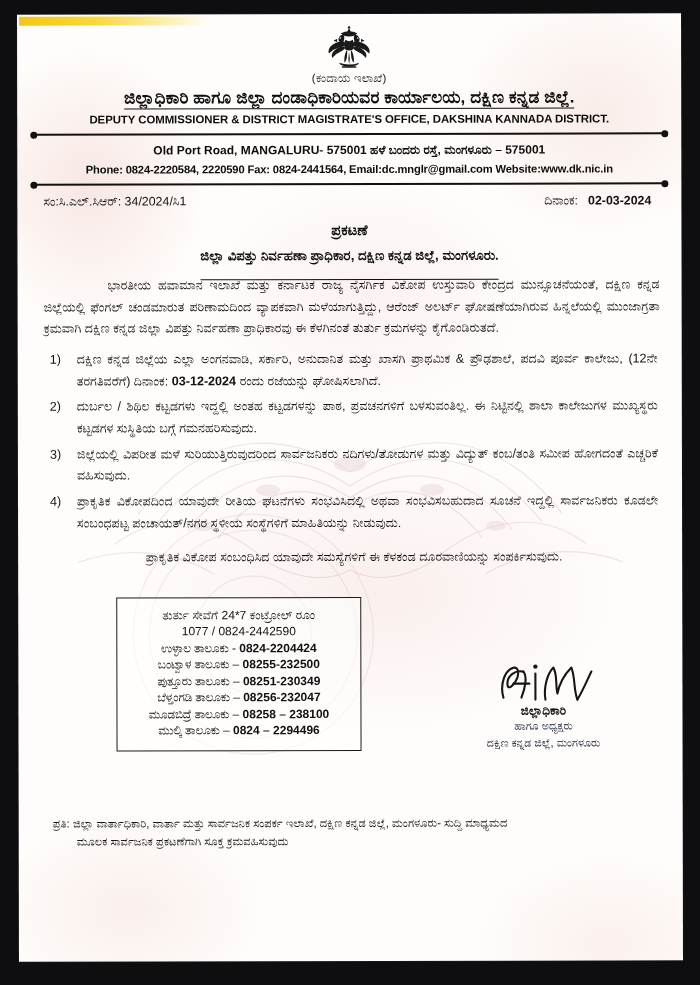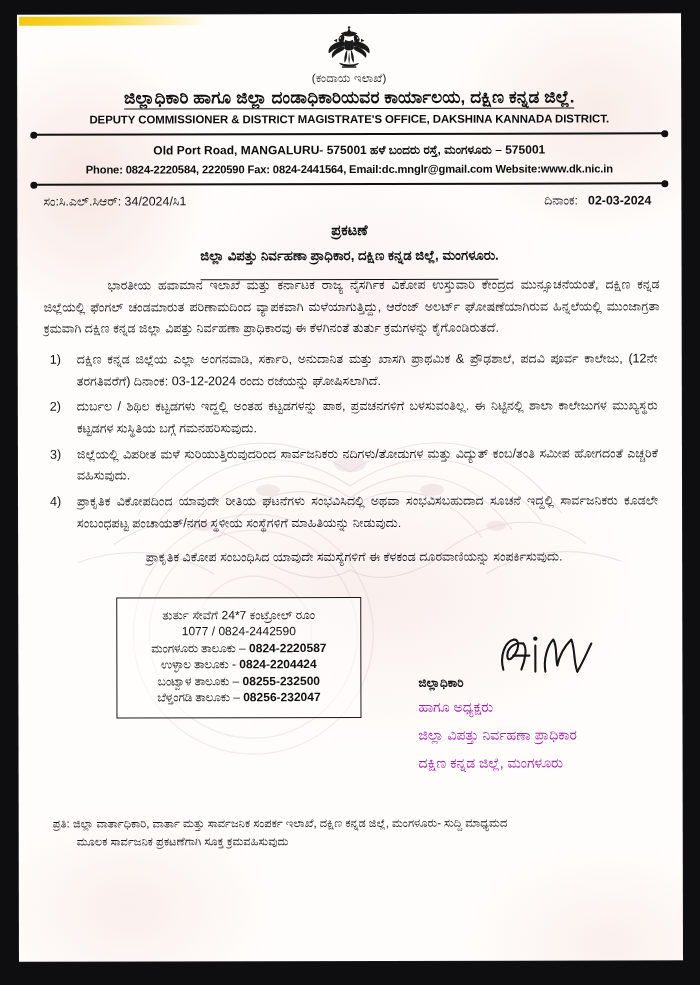--- a/index.html
+++ b/index.html
@@ -109,21 +109,21 @@
     text-align:justify;text-indent:64px;
   }
   ol.items{
     margin:9px 24px 0 32px;padding:0;list-style:none;font-size:12.6px;color:#121212;
   }
   ol.items li{
     display:flex;gap:9px;line-height:1.72;margin-top:4px;text-align:justify;
   }
   ol.items li .num{flex:0 0 18px;font-weight:400;}
   ol.items li .txt{flex:1;text-align:justify;}
-  .b{font-weight:400;}
+  .b{font-weight:700;}
   .closing-p{
     margin:13px 24px 0 32px;font-size:12.6px;line-height:1.7;color:#121212;
     text-align:center;
   }
 
   
   #phonebox{
     position:absolute;left:98px;top:583px;width:235px;
     border:1.3px solid #1a1a1a;padding:6px 4px 9px;
     background:rgba(255,255,255,.55);
@@ -131,27 +131,27 @@
   #phonebox .pline{
     text-align:center;font-size:12px;color:#111;line-height:1.0;margin:4.5px 0;
     white-space:nowrap;
   }
   #phonebox .pline.head{font-size:12.1px;}
   #phonebox .pline .nm{letter-spacing:-.2px;}
   #phonebox .pline .nb{font-weight:700;}
 
   
   #sign{
-    position:absolute;left:400px;top:612px;width:250px;
+    position:absolute;left:400px;top:640px;width:250px;text-align:center;
   }
   #sig-glyph{display:block;margin:0 auto;}
   #sign .sg-role{
     font-size:12px;color:#111;margin-top:-6px;position:relative;z-index:2;font-weight:700;
   }
-  #sign .sg{font-size:14px;color:#a21caf;margin-top:7px;line-height:1.5;}
+  #sign .sg{font-size:11px;color:#0f172a;line-height:1.5;}
 
   
   #footer{
     position:absolute;left:34px;top:800px;width:596px;font-size:11.4px;
     color:#151515;line-height:1.62;
   }
   #footer .f2{margin-left:24px;}
 </style>
 </head>
 <body>
@@ -285,42 +285,43 @@
       </ol>
 
     <p class="closing-p kn">ಪ್ರಾಕೃತಿಕ ವಿಕೋಪ ಸಂಬಂಧಿಸಿದ ಯಾವುದೇ ಸಮಸ್ಯೆಗಳಿಗೆ ಈ ಕೆಳಕಂಡ ದೂರವಾಣಿಯನ್ನು ಸಂಪರ್ಕಿಸುವುದು.</p>
 
   </div>
 
   <div id="phonebox">
     <div class="pline head kn">ತುರ್ತು ಸೇವೆಗೆ 24*7 ಕಂಟ್ರೋಲ್ ರೂಂ</div>
     <div class="pline nb">1077 / 0824-2442590</div>
     <div id="phone-rows">
-        <div class="pline kn"><span class="nm">ಮಂಗಳೂರು ತಾಲೂಕು</span><span> – </span><span class="nb">0824-2220587</span></div>
         <div class="pline kn"><span class="nm">ಉಳ್ಳಾಲ ತಾಲೂಕು</span><span> - </span><span class="nb">0824-2204424</span></div>
         <div class="pline kn"><span class="nm">ಬಂಟ್ವಾಳ ತಾಲೂಕು</span><span> – </span><span class="nb">08255-232500</span></div>
+        <div class="pline kn"><span class="nm">ಪುತ್ತೂರು ತಾಲೂಕು</span><span> – </span><span class="nb">08251-230349</span></div>
         <div class="pline kn"><span class="nm">ಬೆಳ್ತಂಗಡಿ ತಾಲೂಕು</span><span> – </span><span class="nb">08256-232047</span></div>
+        <div class="pline kn"><span class="nm">ಮೂಡಬಿದ್ರೆ ತಾಲೂಕು</span><span> – </span><span class="nb">08258 – 238100</span></div>
+        <div class="pline kn"><span class="nm">ಮುಲ್ಕಿ ತಾಲೂಕು</span><span> – </span><span class="nb">0824 – 2294496</span></div>
       </div>
   </div>
 
   <div id="sign">
     <svg id="sig-glyph" width="120" height="56" viewBox="0 0 120 56">
       <g fill="none" stroke="#161616" stroke-width="2.1" stroke-linecap="round" stroke-linejoin="round">
         <path d="M20 44 C16 30 22 16 30 14 C36 13 36 22 32 28 C28 34 24 36 24 30 C24 22 32 16 40 18"></path>
         <path d="M40 18 C44 22 42 34 38 44"></path>
         <path d="M30 30 L46 30"></path>
         <path d="M52 20 L52 46"></path>
         <circle cx="52" cy="13" r="2.2" fill="#161616" stroke="none"></circle>
         <path d="M62 46 C60 34 64 20 70 14 C74 20 72 32 74 40 C76 30 82 20 88 14 C92 24 90 36 94 46"></path>
         <path d="M94 46 C100 36 104 26 108 18"></path>
       </g>
     </svg>
     <div class="sg-role kn">ಜಿಲ್ಲಾಧಿಕಾರಿ</div>
     <div class="sg kn">ಹಾಗೂ ಅಧ್ಯಕ್ಷರು</div>
-    <div class="sg kn">ಜಿಲ್ಲಾ ವಿಪತ್ತು ನಿರ್ವಹಣಾ ಪ್ರಾಧಿಕಾರ</div>
     <div class="sg kn">ದಕ್ಷಿಣ ಕನ್ನಡ ಜಿಲ್ಲೆ, ಮಂಗಳೂರು</div>
   </div>
 
   <div id="footer">
     <div class="f1 kn">ಪ್ರತಿ: ಜಿಲ್ಲಾ ವಾರ್ತಾಧಿಕಾರಿ, ವಾರ್ತಾ ಮತ್ತು ಸಾರ್ವಜನಿಕ ಸಂಪರ್ಕ ಇಲಾಖೆ, ದಕ್ಷಿಣ ಕನ್ನಡ ಜಿಲ್ಲೆ, ಮಂಗಳೂರು- ಸುದ್ದಿ ಮಾಧ್ಯಮದ</div>
     <div class="f2 kn">ಮೂಲಕ ಸಾರ್ವಜನಿಕ ಪ್ರಕಟಣೆಗಾಗಿ ಸೂಕ್ತ ಕ್ರಮವಹಿಸುವುದು</div>
   </div>
 
 </div>
 

